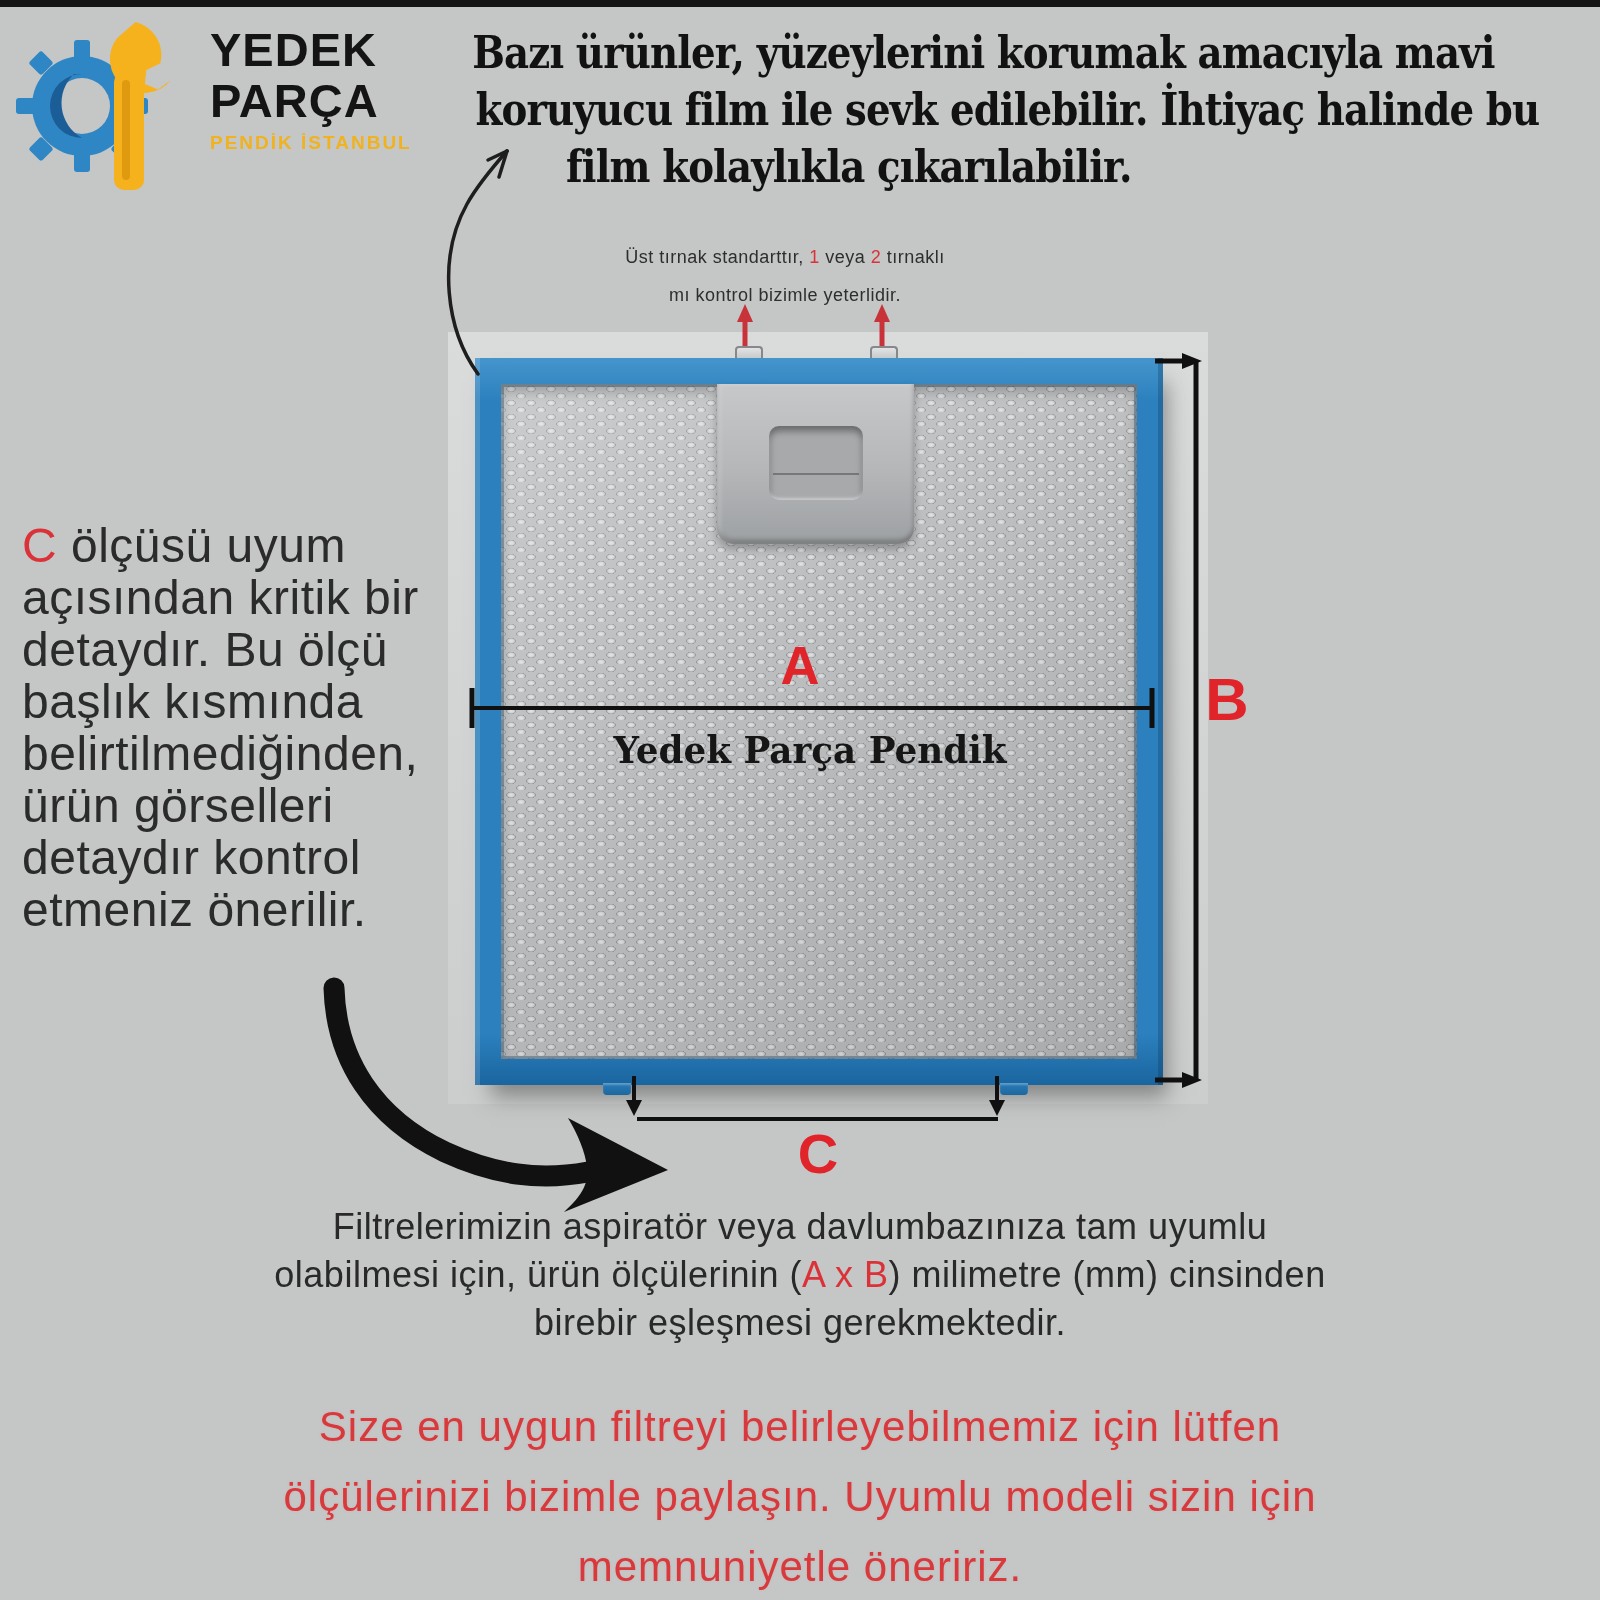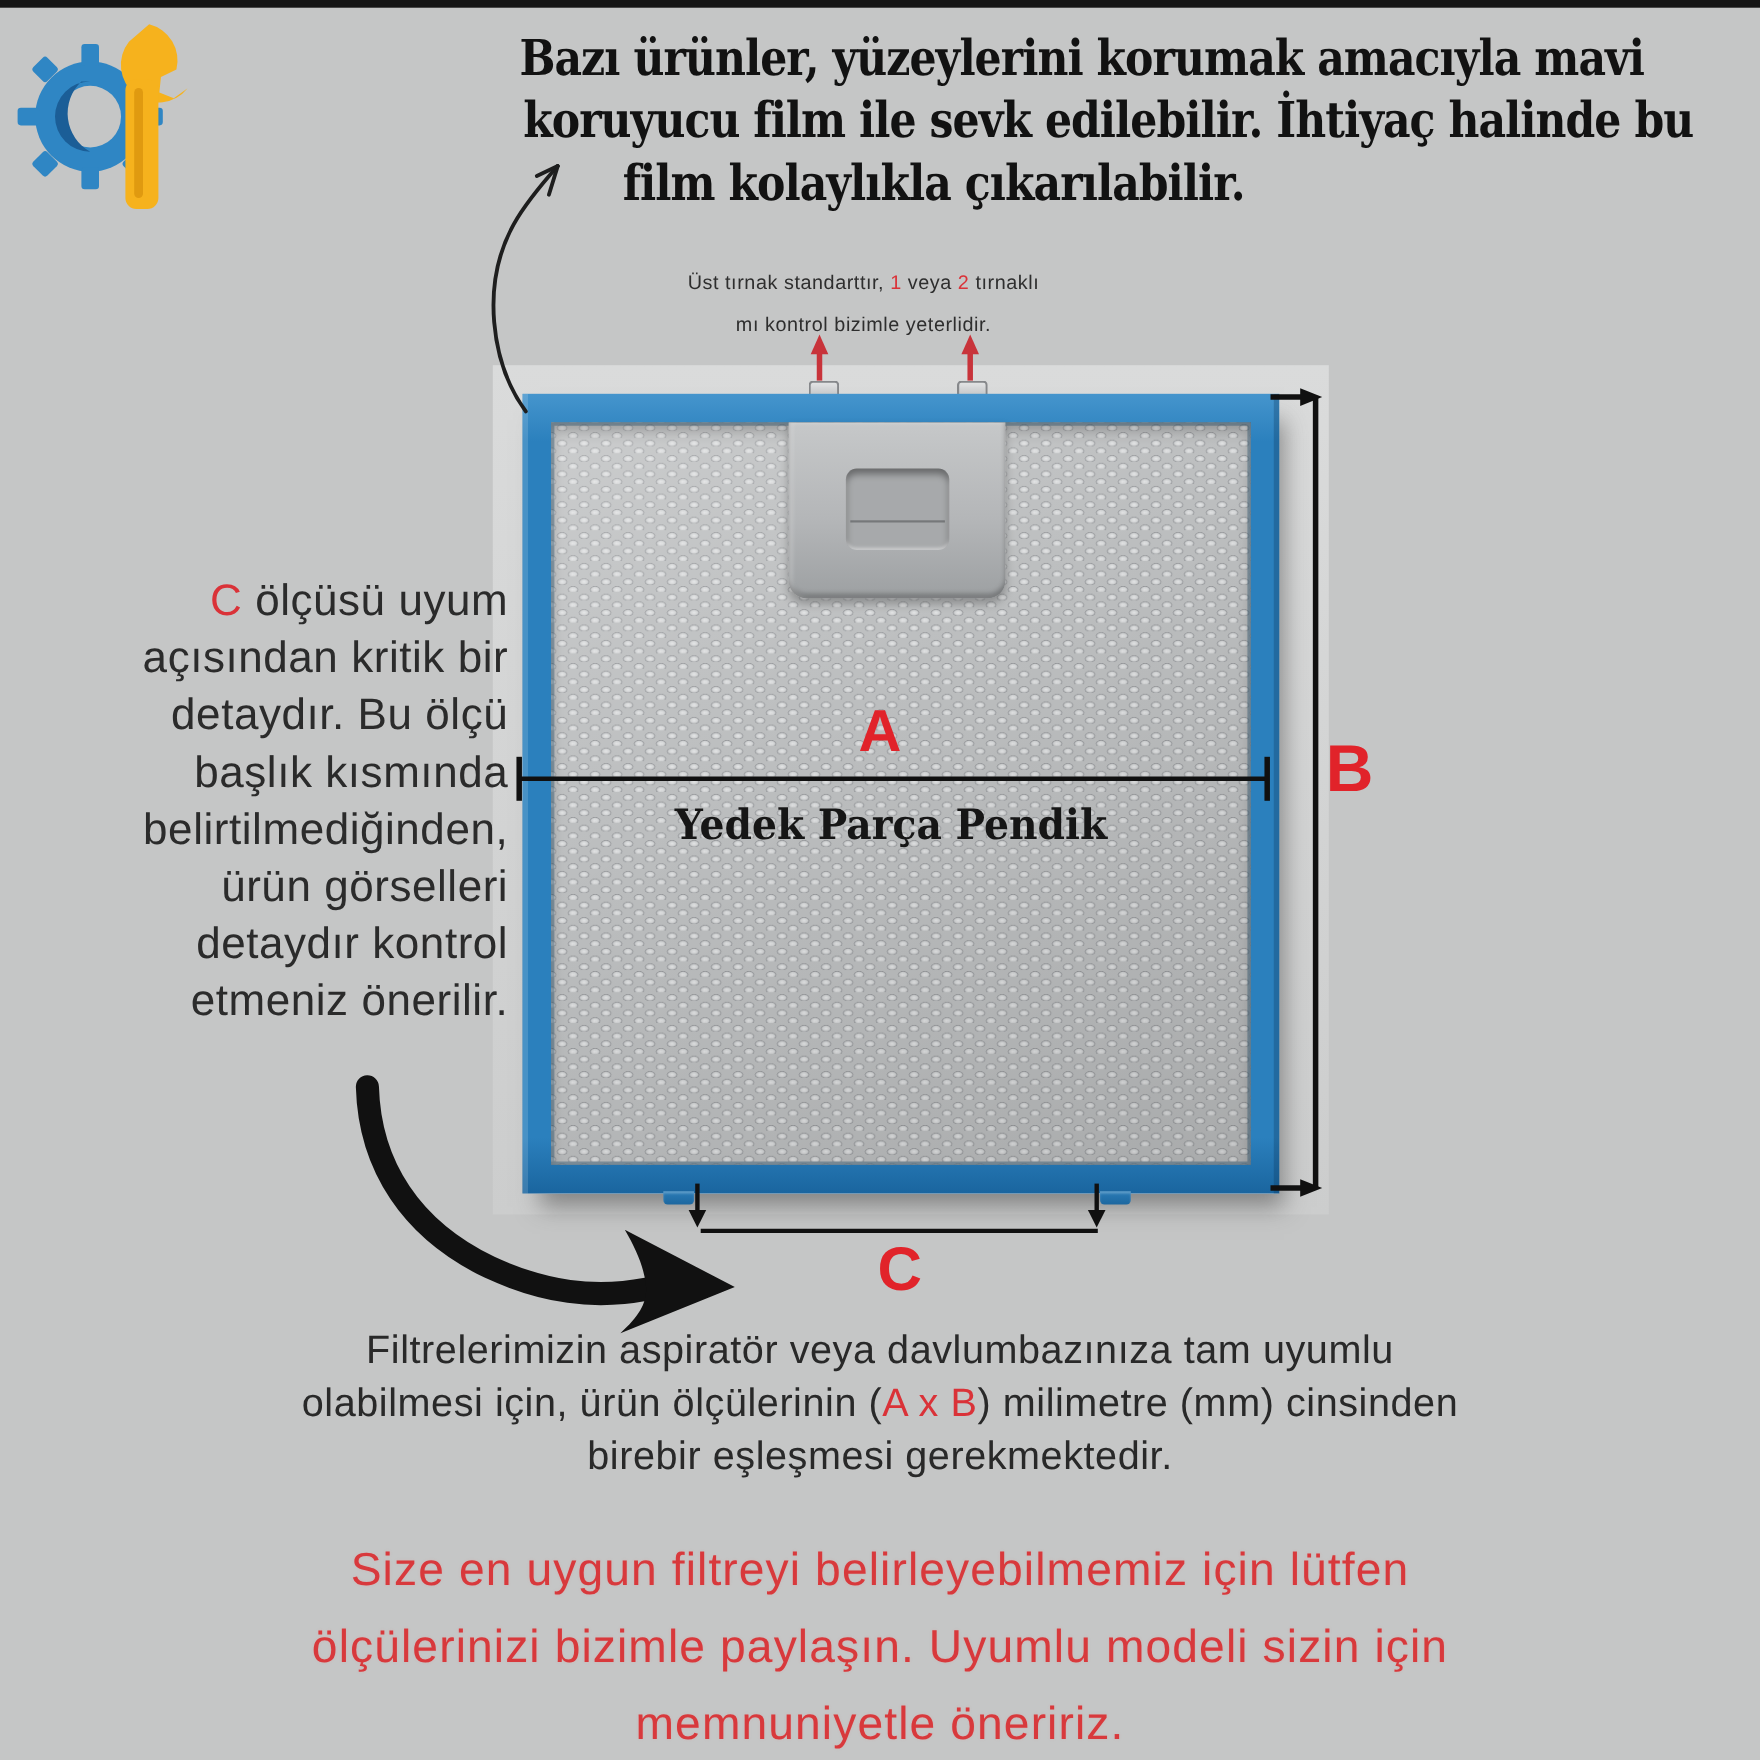--- a/index.html
+++ b/index.html
@@ -65,22 +65,22 @@
   .dim{position:absolute;transform:translate(-50%,-50%);font-weight:bold;color:#e1232a;
     font-family:"Liberation Sans",sans-serif;}
   .dim-a{left:800px;top:665px;font-size:54px;}
   .dim-b{left:1227px;top:699px;font-size:60px;}
   .dim-c{left:818px;top:1153px;font-size:56px;}
 
   
   .overlay{position:absolute;left:0;top:0;pointer-events:none;}
 
   
-  .left-note{position:absolute;left:22px;top:520px;width:440px;text-align:right;
-    font-size:40px;line-height:52px;color:#2b2b2b;letter-spacing:.5px;}
+  .left-note{position:absolute;left:22px;top:520px;width:440px;text-align:left;
+    font-size:48px;line-height:52px;color:#2b2b2b;letter-spacing:.5px;}
 
   
   .fit-note{position:absolute;left:100px;top:1203px;width:1400px;text-align:center;
     font-size:36px;line-height:48px;color:#292929;letter-spacing:.5px;}
   .cta-note{position:absolute;left:90px;top:1392px;width:1420px;text-align:center;
     font-size:42px;line-height:70px;color:#d8393c;letter-spacing:1px;
     text-shadow:0 0 2px rgba(235,140,140,.35);}
 </style>
 </head>
 <body>
@@ -107,20 +107,25 @@
         </g>
         <circle cx="72" cy="96" r="28" fill="#c5c6c6"></circle>
         <path d="M72 64 a32 32 0 0 0 0 64 a40 40 0 0 1 -8 -64 z" fill="#1b5e97"></path>
       </g>
       <g>
         <path d="M118 14 a34 34 0 0 1 34 34 l-12 10 l2 14 l14 2 l10 -12 a34 34 0 0 1 -62 -28 z" fill="#f6b21d" transform="rotate(14 130 44)"></path>
         <rect x="104" y="62" width="30" height="118" rx="10" fill="#f6b21d"></rect>
         <rect x="112" y="70" width="8" height="100" rx="4" fill="#e09a10"></rect>
       </g>
     </svg>
+    <div class="logo-text">
+      <div class="logo-title">YEDEK</div>
+      <div class="logo-title">PARÇA</div>
+      <div class="logo-sub">PENDİK İSTANBUL</div>
+    </div>
   </div>
 
   <div class="headline">
     <div><span class="hl">Bazı ürünler, yüzeylerini korumak amacıyla mavi</span></div>
     <div><span class="hl">koruyucu film ile sevk edilebilir. İhtiyaç halinde bu</span></div>
     <div><span class="hl">film kolaylıkla çıkarılabilir.</span></div>
   </div>
 
   <div class="tab-note">
     <div><span>Üst tırnak standarttır, </span><span class="red">1</span><span> veya </span><span class="red">2</span><span> tırnaklı</span></div>

